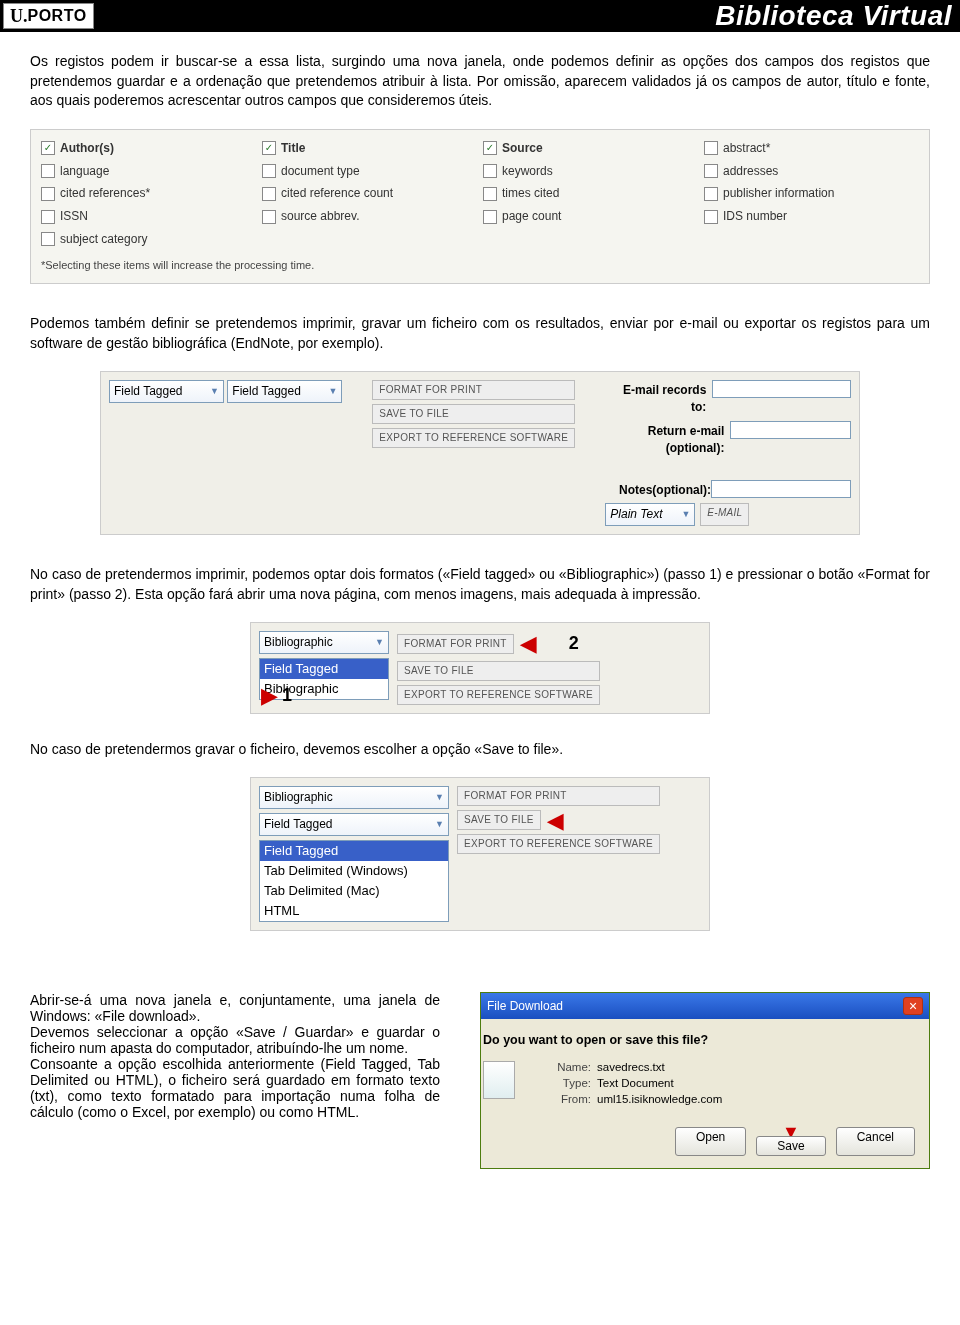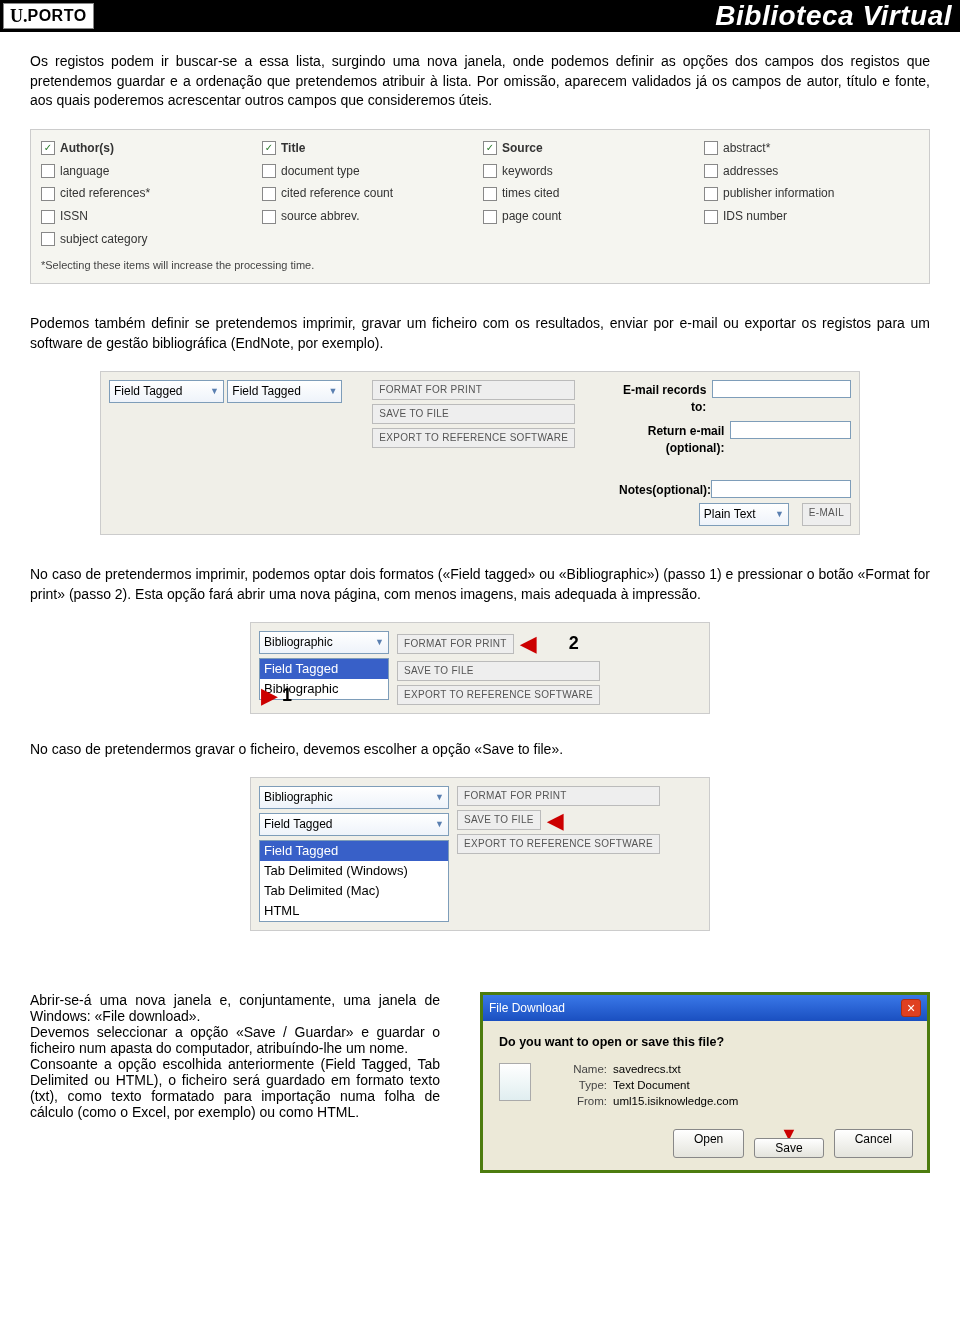--- a/index.html
+++ b/index.html
@@ -28,24 +28,24 @@
   .panel3 { background:#f0efe8; border:1px solid #ccc; padding:8px; font-family:Arial; font-size:13px; margin:0 auto 26px; width:460px; position:relative; }
   .drop { border:1px solid #7e9db9; background:#fff; min-width:130px; }
   .dropsel { background:#3860c8; color:#fff; padding:1px 4px; }
   .dropopt { padding:1px 4px; }
   .arrow-red { color:#c00; font-size:22px; line-height:0.6; }
   .stepnum { font-weight:bold; font-size:18px; }
   
   .panel4 { background:#f0efe8; border:1px solid #ccc; padding:8px; font-family:Arial; font-size:13px; margin:0 auto 40px; width:460px; }
   .drop4 { border:1px solid #7e9db9; background:#fff; width:190px; }
   
-  .windlg { width:450px; border:3px solid #4d7c0f; font-family: Tahoma, Arial; font-size:12px; position:absolute; right:30px; }
+  .windlg { width:450px; border:1px solid #4d7c0f; font-family: Tahoma, Arial; font-size:12px; position:absolute; right:30px; }
   .wintitle { background: linear-gradient(#3a78e8,#1a4fc0); color:#fff; padding:4px 6px; display:flex; justify-content:space-between; align-items:center; }
   .winclose { background:#e04020; color:#fff; width:20px; height:18px; border:1px solid #b03010; display:flex; align-items:center; justify-content:center; border-radius:3px; font-size:14px; }
-  .winbody { background:#ece9d8; padding:14px 14px 12px 16px; }
+  .winbody { background:#ece9d8; padding:14px 14px 12px 2px; }
   .winq { font-weight:bold; font-size:12.5px; margin-bottom:14px; }
   .winrow { display:flex; font-size:11.5px; margin-bottom:4px; }
   .winkey { width:68px; text-align:right; color:#444; padding-right:6px; }
   .winicon { width:32px; height:38px; border:1px solid #aaa; background:linear-gradient(#fff,#e0eef0); margin-right:14px; }
   .winbtns { display:flex; gap:10px; justify-content:flex-end; margin-top:18px; }
   .winbtn { border:1px solid #888; background:linear-gradient(#fff,#e4e4dc); padding:2px 20px; font-size:12px; border-radius:3px; }
   .footer { display:flex; justify-content:space-between; padding: 0 30px 10px; font-size:13px; margin-top: 150px; }
   .bottomwrap { position:relative; min-height:210px; padding:0 30px;margin-top:11px; }
 </style>
 </head>
@@ -158,21 +158,21 @@
           <span class="txtin"></span>
         </div>
       <div style="display:flex;justify-content:flex-end;gap:6px;margin-bottom:21px;">
           <span class="rlabel">Return e-mail (optional):</span>
           <span class="txtin"></span>
         </div>
       <div style="display:flex;justify-content:flex-end;gap:0;margin-bottom:3px;">
           <span class="rlabel">Notes(optional):</span>
           <span class="txtin"></span>
         </div>
-      <div style="display:flex;justify-content:flex-end;gap:13px;">
+      <div style="display:flex;gap:5px;font-style:italic;">
         <div class="select" style="min-width:90px;">
             <span>Plain Text</span>
             <span class="chev">▼</span>
           </div>
         <span class="btn-flat">E-MAIL</span>
       </div>
     </div>
   </div>
 
   <p class="para">No caso de pretendermos imprimir, podemos optar dois formatos («Field tagged» ou «Bibliographic») (passo 1) e pressionar o botão «Format for print» (passo 2). Esta opção fará abrir uma nova página, com menos imagens, mais adequada à impressão.</p>

